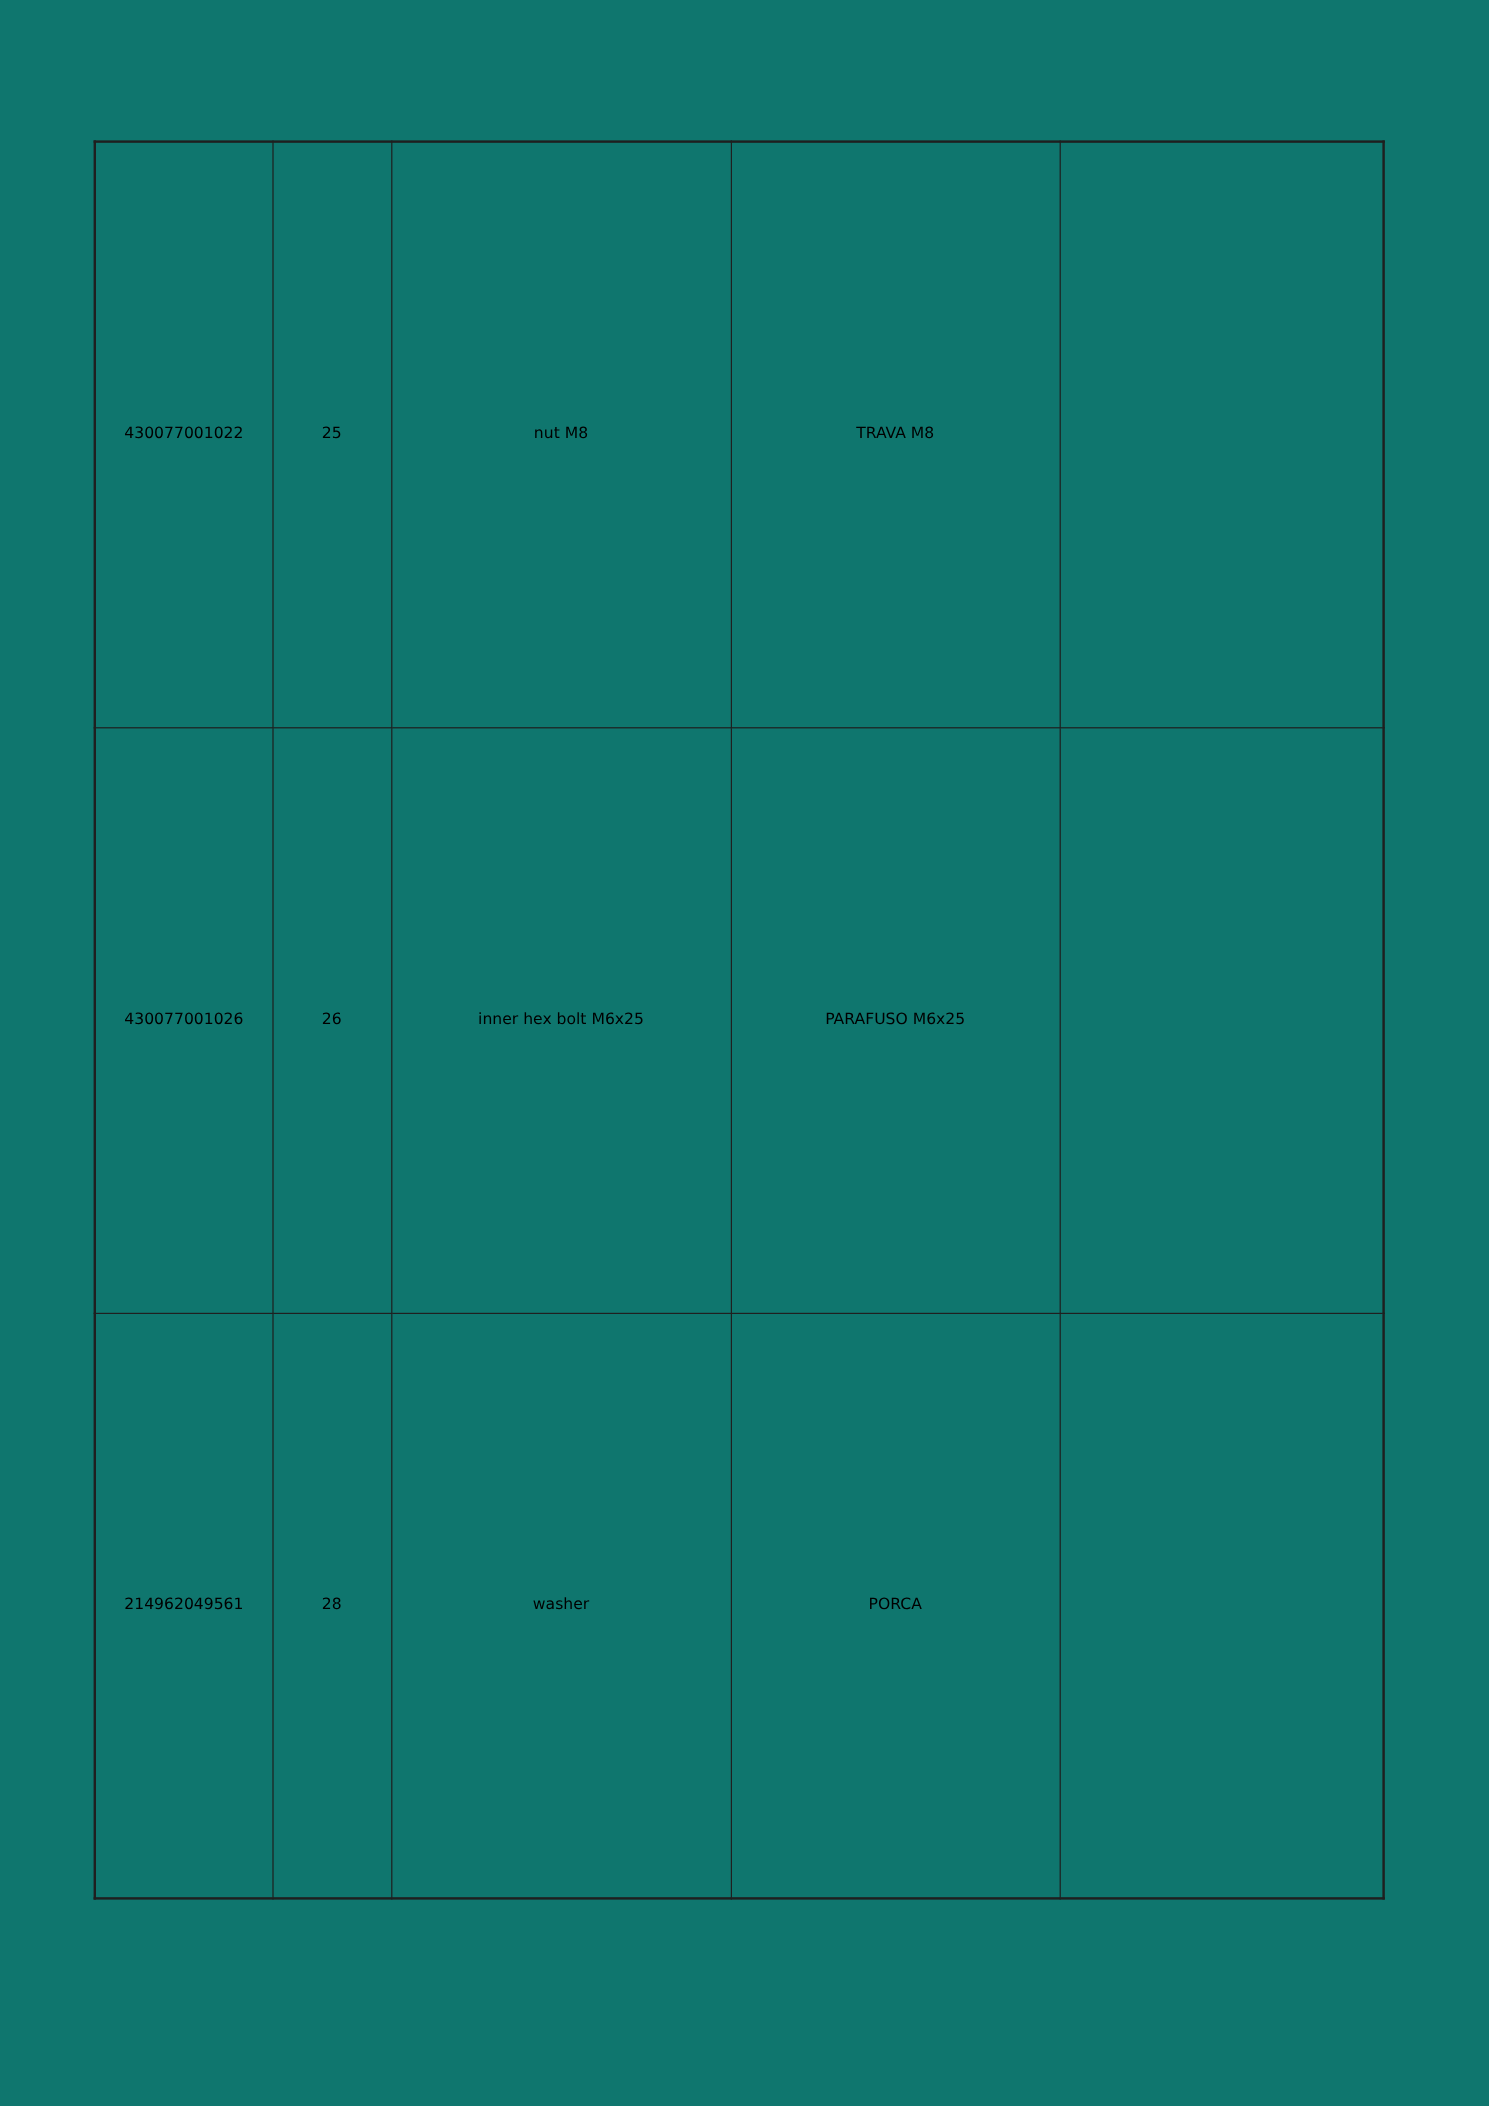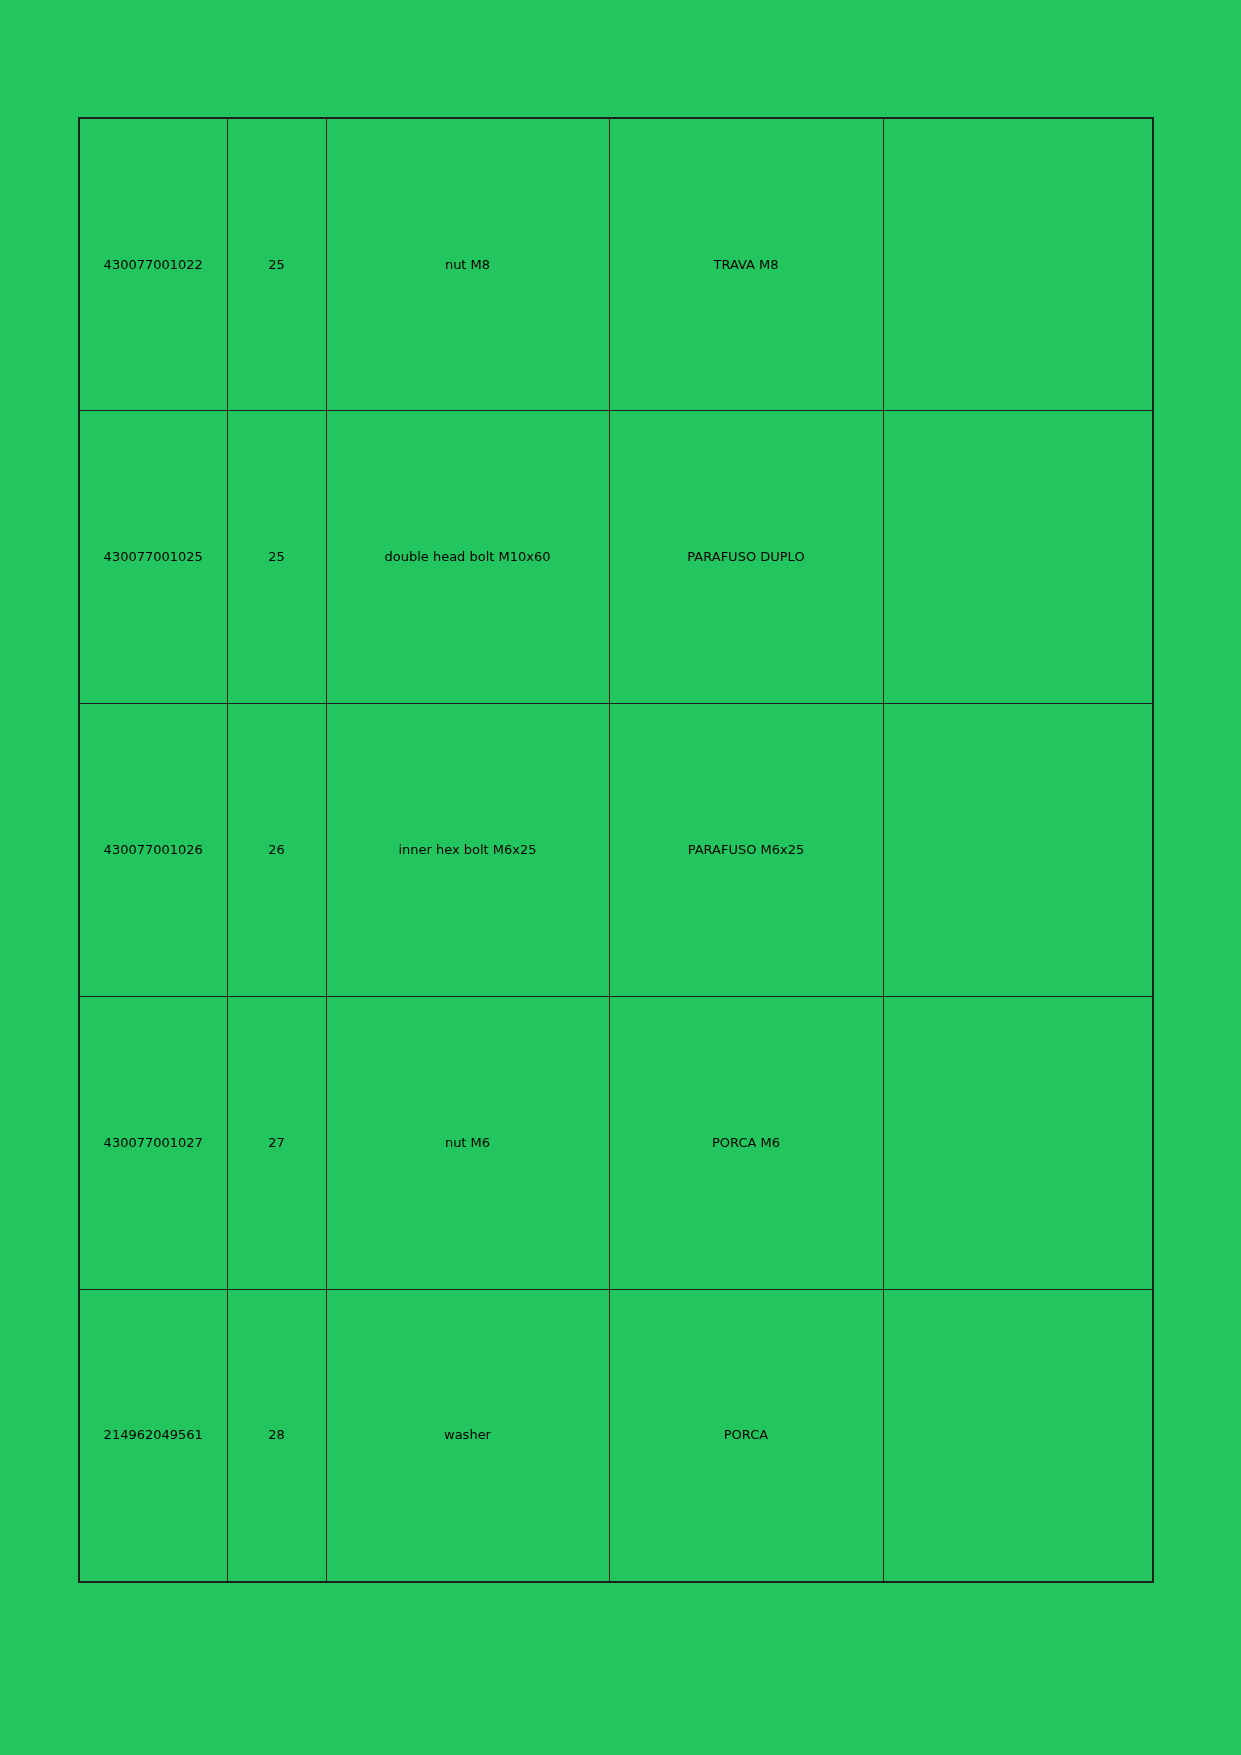--- a/index.html
+++ b/index.html
@@ -1,21 +1,21 @@
 <!DOCTYPE html>
 <html><head>
 <meta charset="utf-8">
 <style>
   * { margin: 0; padding: 0; box-sizing: border-box; }
   html, body { background: #ffffff; }
   .page {
     position: relative;
     width: 1241px;
     height: 1755px;
-    background: #22c55e;
+    background: #0f766e;
     font-family: "DejaVu Sans", "Liberation Sans", sans-serif;
     color: #000000;
     padding-left: 10px;
   }
   table.parts-table {
     position: absolute;
     left: 78px;
     top: 117px;
     width: 1074px;
     height: 1466px;
@@ -55,43 +55,29 @@
     </colgroup>
     <tbody id="rows">
   <tr>
     <td>430077001022</td>
     <td>25</td>
     <td>nut M8</td>
     <td>TRAVA M8</td>
     <td></td>
   </tr>
 
-  <tr>
-    <td>430077001025</td>
-    <td>25</td>
-    <td>double head bolt M10x60</td>
-    <td>PARAFUSO DUPLO</td>
-    <td></td>
-  </tr>
 
   <tr>
     <td>430077001026</td>
     <td>26</td>
     <td>inner hex bolt M6x25</td>
     <td>PARAFUSO M6x25</td>
     <td></td>
   </tr>
 
-  <tr>
-    <td>430077001027</td>
-    <td>27</td>
-    <td>nut M6</td>
-    <td>PORCA M6</td>
-    <td></td>
-  </tr>
 
   <tr>
     <td>214962049561</td>
     <td>28</td>
     <td>washer</td>
     <td>PORCA</td>
     <td></td>
   </tr>
 
 

